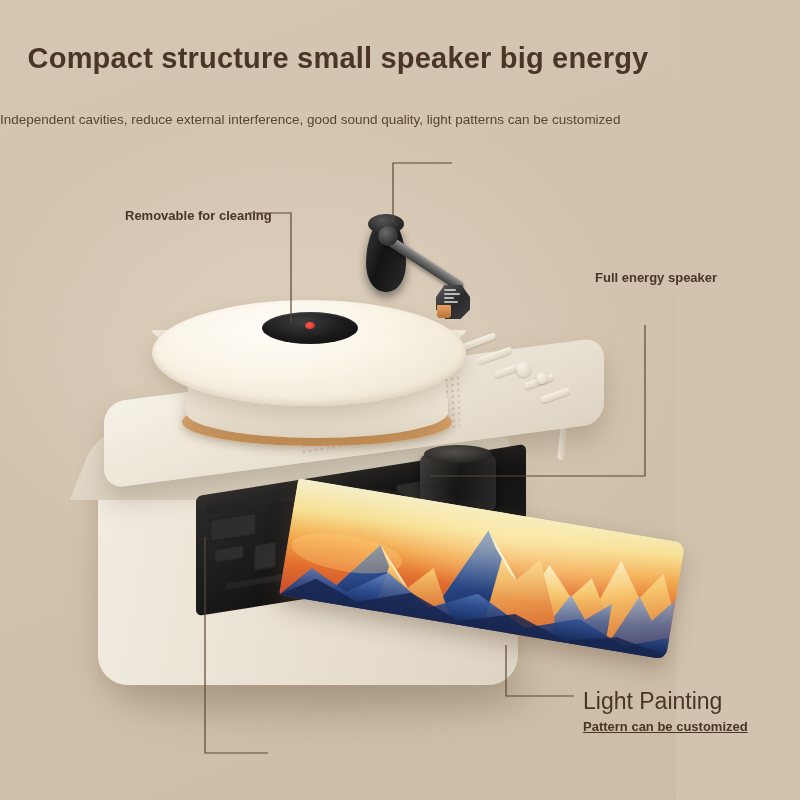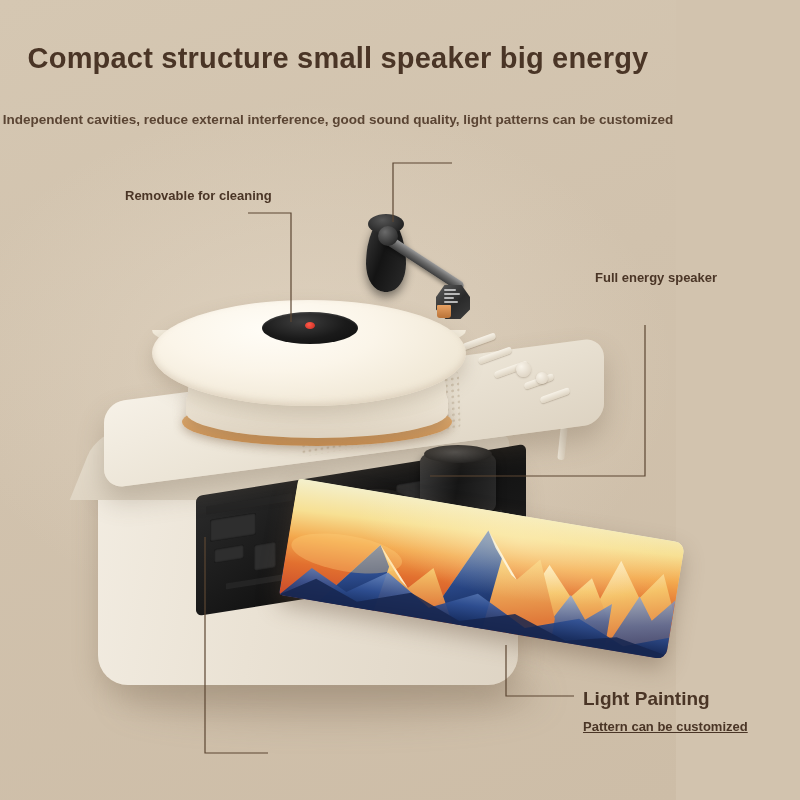--- a/index.html
+++ b/index.html
@@ -21,36 +21,36 @@
   
   .title{
     position:absolute;left:0;right:0;top:42px;
     text-align:center;
     font-size:29px;font-weight:700;letter-spacing:.2px;
     color:#4a3526;
     white-space:nowrap;
   }
   .subtitle{
     position:absolute;left:0;right:0;top:112px;
-    text-align:center;
-    font-size:13.5px;font-weight:700;
+    text-align:left;
+    font-size:13.5px;font-weight:400;
     color:#5a4433;
     white-space:nowrap;
   }
   .callout{
     position:absolute;
     color:#4a3526;
     white-space:nowrap;
     font-weight:600;
   }
   .cal-sm{font-size:13px;}
-  .cal-md{font-size:19px;font-weight:700;}
+  .cal-md{font-size:23px;font-weight:400;}
   .cal-lg{font-size:22px;font-weight:700;}
 
-  .c-removable{left:125px;top:188px;}
+  .c-removable{left:125px;top:208px;}
   .c-toggle{left:458px;top:156px;}
   .c-fullrange{left:595px;top:270px;}
   .c-strongbass{left:590px;top:295px;}
   .c-lightpaint{left:583px;top:688px;}
   .c-pattern{left:583px;top:719px;text-decoration:underline;}
   .c-bluetooth{left:275px;top:742px;}
 
   
   #leaders{position:absolute;left:0;top:0;width:800px;height:800px;}
 

